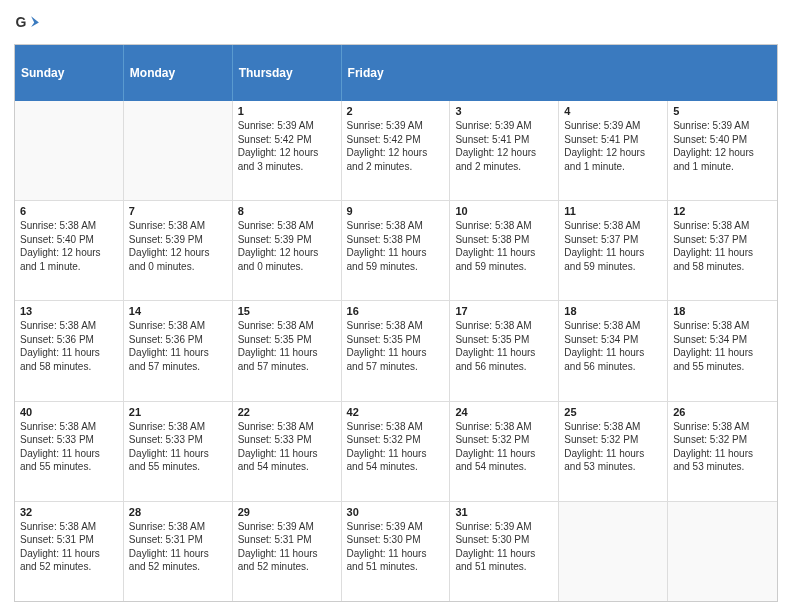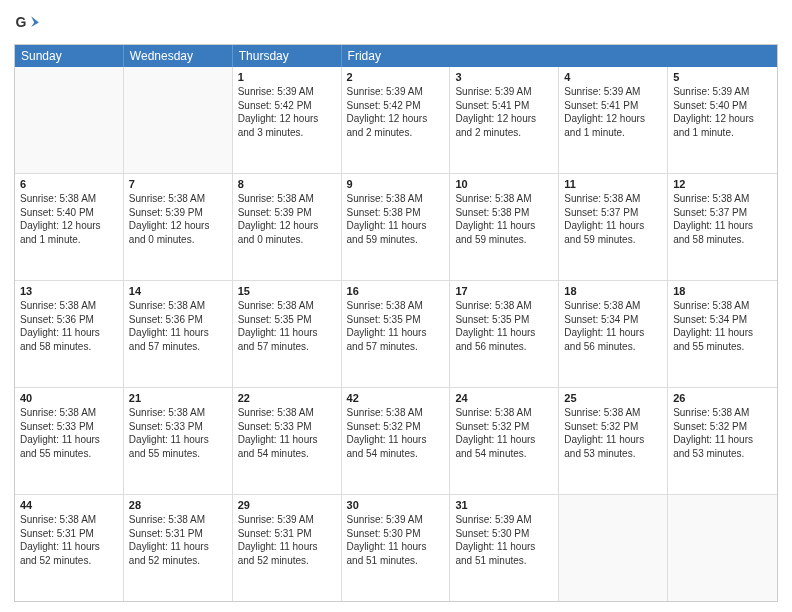--- a/index.html
+++ b/index.html
@@ -59,23 +59,23 @@
       flex-direction: column;
       border: 1px solid #ccc;
     }
     .cal-header {
       display: grid;
       grid-template-columns: repeat(7, 1fr);
       background: #3a7abf;
     }
     .cal-header-cell {
       color: #fff;
-      font-weight: normal;
+      font-weight: bold;
       font-size: 12px;
-      padding: 4px 6px;
+      padding: 21px 6px;
       text-align: left;
       border-right: 1px solid #5a9acf;
     }
     .cal-header-cell:last-child { border-right: none; }
     .cal-body {
       flex: 1;
       display: flex;
       flex-direction: column;
     }
     .cal-row {
@@ -129,21 +129,21 @@
     </div>
     <div class="title-block">
       <div class="month-title"></div>
       <div class="subtitle"></div>
     </div>
   </div>
 
   <div class="calendar">
     <div class="cal-header">
     <div class="cal-header-cell">Sunday</div>
-        <div class="cal-header-cell">Wednesday</div>
+        <div class="cal-header-cell">Monday</div>
         <div class="cal-header-cell">Thursday</div>
         <div class="cal-header-cell">Friday</div>
       </div>
     <div class="cal-body">
     <div class="cal-row">
           <div class="cal-cell empty"></div>
           <div class="cal-cell empty"></div>
           <div class="cal-cell">
             <span class="day-num">1</span>
             <div class="info">Sunrise: 5:39 AM<br>Sunset: 5:42 PM<br>Daylight: 12 hours and 3 minutes.</div>
@@ -250,21 +250,21 @@
             <span class="day-num">25</span>
             <div class="info">Sunrise: 5:38 AM<br>Sunset: 5:32 PM<br>Daylight: 11 hours and 53 minutes.</div>
           </div>
           <div class="cal-cell">
             <span class="day-num">26</span>
             <div class="info">Sunrise: 5:38 AM<br>Sunset: 5:32 PM<br>Daylight: 11 hours and 53 minutes.</div>
           </div>
         </div>
         <div class="cal-row">
           <div class="cal-cell">
-            <span class="day-num">44</span>
+            <span class="day-num">32</span>
             <div class="info">Sunrise: 5:38 AM<br>Sunset: 5:31 PM<br>Daylight: 11 hours and 52 minutes.</div>
           </div>
           <div class="cal-cell">
             <span class="day-num">28</span>
             <div class="info">Sunrise: 5:38 AM<br>Sunset: 5:31 PM<br>Daylight: 11 hours and 52 minutes.</div>
           </div>
           <div class="cal-cell">
             <span class="day-num">29</span>
             <div class="info">Sunrise: 5:39 AM<br>Sunset: 5:31 PM<br>Daylight: 11 hours and 52 minutes.</div>
           </div>

